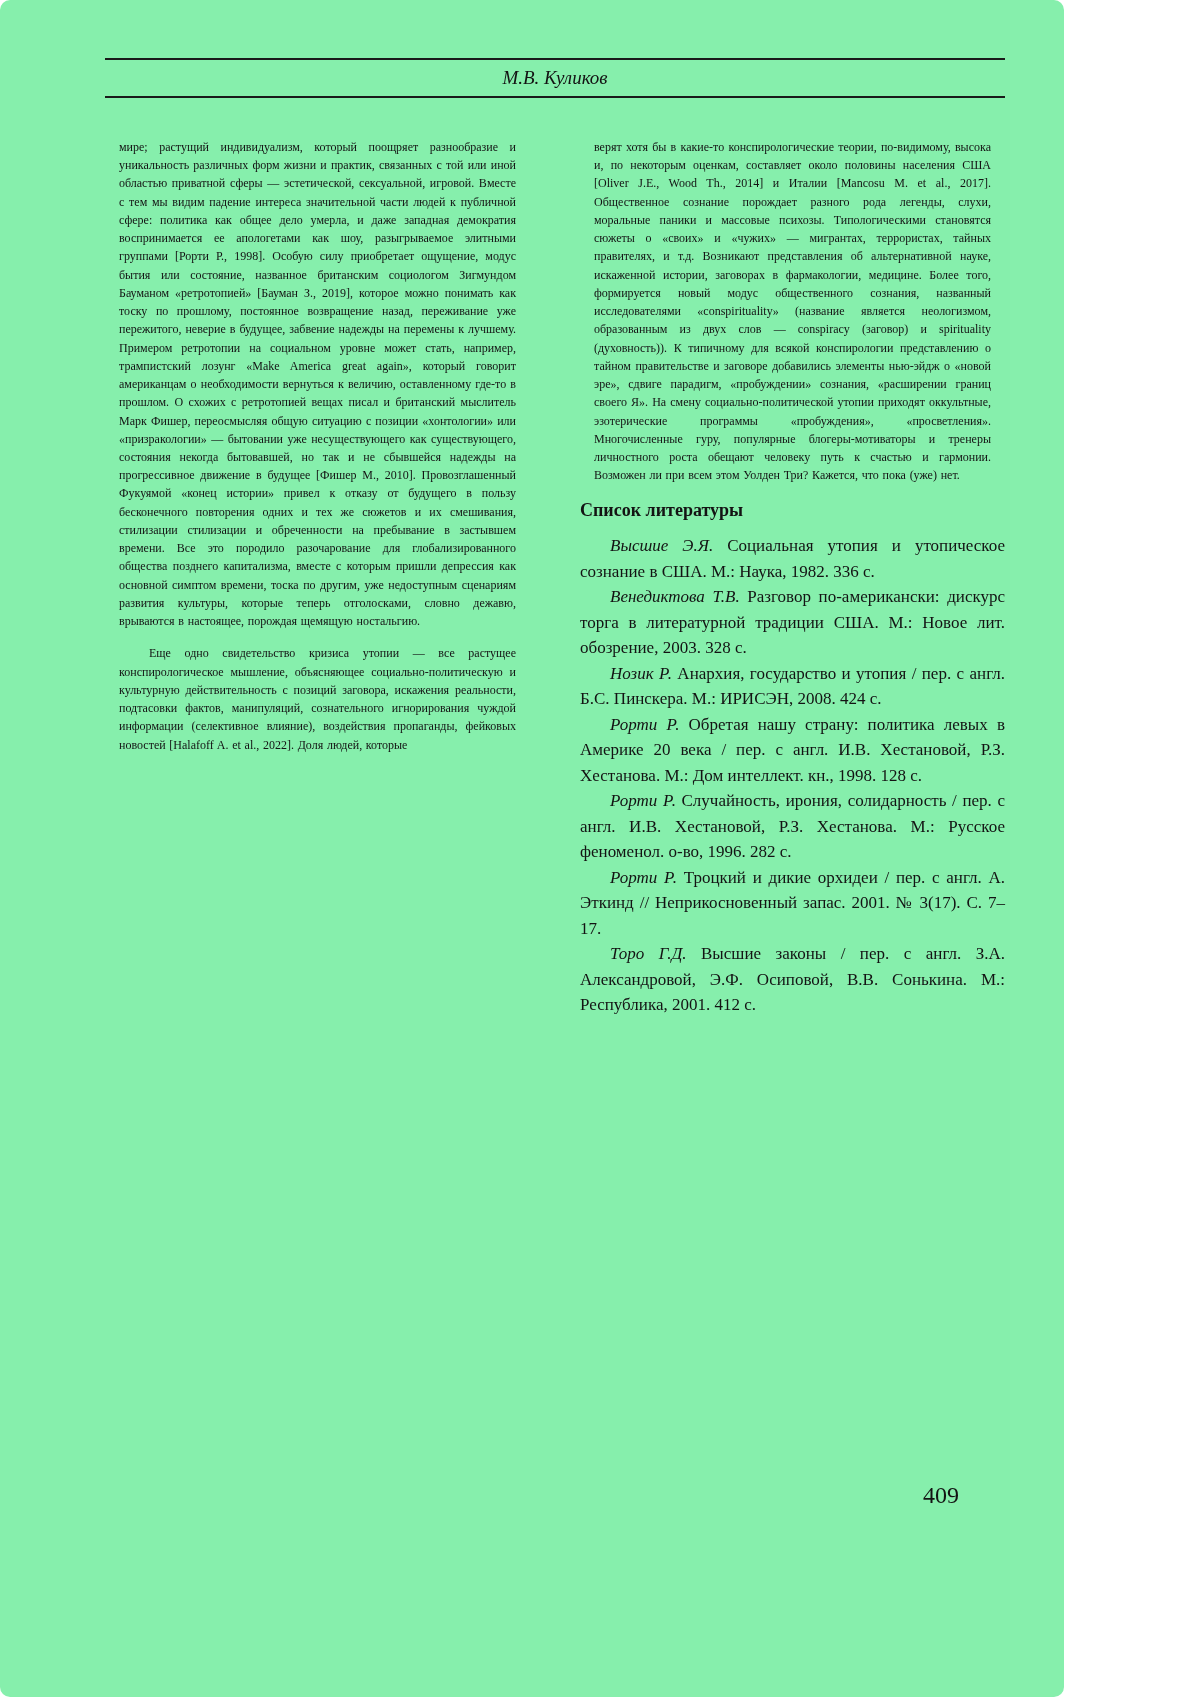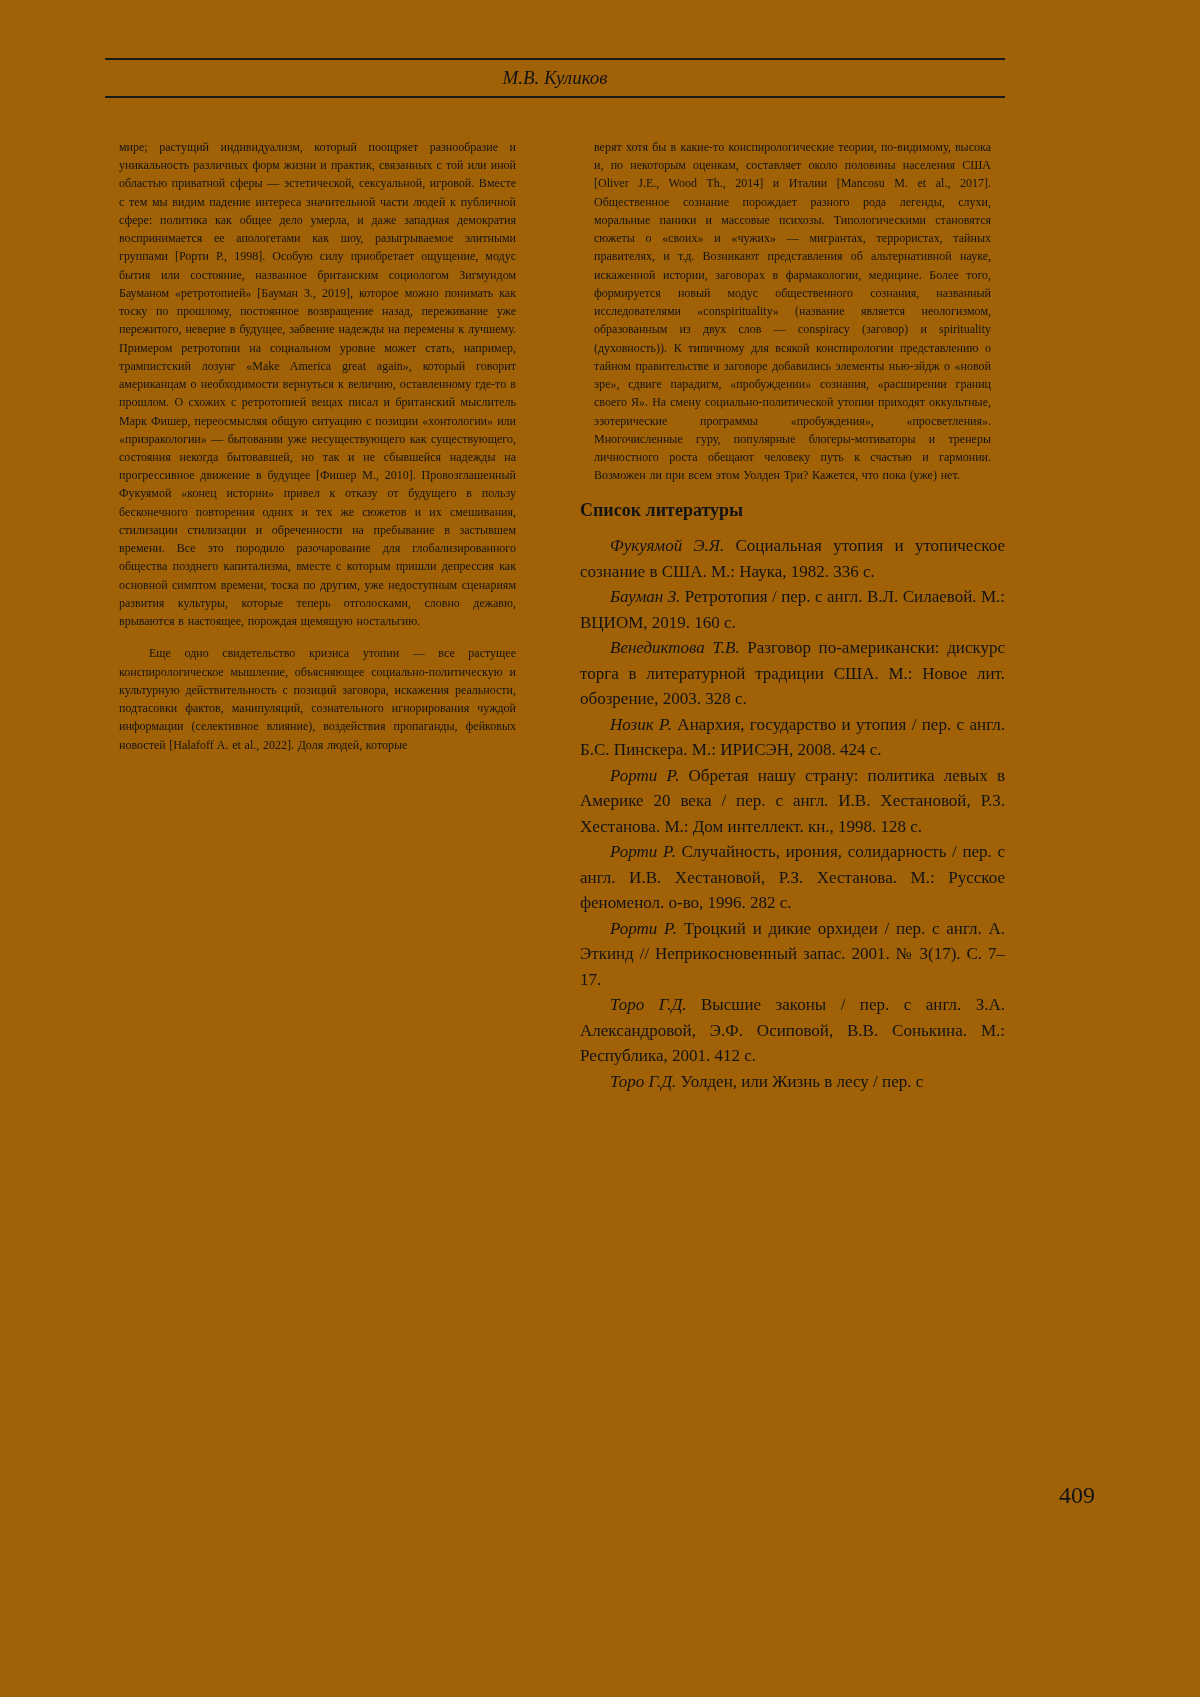--- a/index.html
+++ b/index.html
@@ -4,24 +4,25 @@
 <style>
   html, body {
     margin: 0;
     padding: 0;
     background: #ffffff;
     font-family: "Liberation Serif", "DejaVu Serif", serif;
     color: #131313;
   }
   .page {
     position: relative;
-    width: 1200px;
+    width: 1064px;
     height: 1697px;
-    background: #a16207;
+    background: #86efac;
     overflow: hidden;
+    border-radius: 10px;
   }
   .content {
     position: absolute;
     left: 105px;
     top: 58px;
     width: 900px;
   }
   .running-head {
     text-align: center;
     font-style: italic;
@@ -83,29 +84,27 @@
           <p class="body-par">мире; растущий индивидуализм, который поощряет разнообразие и уникальность различных форм жизни и практик, связанных с той или иной областью приватной сферы — эстетической, сексуальной, игровой. Вместе с тем мы видим падение интереса значительной части людей к публичной сфере: политика как общее дело умерла, и даже западная демократия воспринимается ее апологетами как шоу, разыгрываемое элитными группами [Рорти Р., 1998]. Особую силу приобретает ощущение, модус бытия или состояние, названное британским социологом Зигмундом Бауманом «ретротопией» [Бауман З., 2019], которое можно понимать как тоску по прошлому, постоянное возвращение назад, переживание уже пережитого, неверие в будущее, забвение надежды на перемены к лучшему. Примером ретротопии на социальном уровне может стать, например, трампистский лозунг «Make America great again», который говорит американцам о необходимости вернуться к величию, оставленному где-то в прошлом. О схожих с ретротопией вещах писал и британский мыслитель Марк Фишер, переосмысляя общую ситуацию с позиции «хонтологии» или «призракологии» — бытовании уже несуществующего как существующего, состояния некогда бытовавшей, но так и не сбывшейся надежды на прогрессивное движение в будущее [Фишер М., 2010]. Провозглашенный Фукуямой «конец истории» привел к отказу от будущего в пользу бесконечного повторения одних и тех же сюжетов и их смешивания, стилизации стилизации и обреченности на пребывание в застывшем времени. Все это породило разочарование для глобализированного общества позднего капитализма, вместе с которым пришли депрессия как основной симптом времени, тоска по другим, уже недоступным сценариям развития культуры, которые теперь отголосками, словно дежавю, врываются в настоящее, порождая щемящую ностальгию.</p>
           <p class="body-par indent">Еще одно свидетельство кризиса утопии — все растущее конспирологическое мышление, объясняющее социально-политическую и культурную действительность с позиций заговора, искажения реальности, подтасовки фактов, манипуляций, сознательного игнорирования чуждой информации (селективное влияние), воздействия пропаганды, фейковых новостей [Halafoff A. et al., 2022]. Доля людей, которые</p>
         </div>
 
       <div class="col">
         <p class="body-par">верят хотя бы в какие-то конспирологические теории, по-видимому, высока и, по некоторым оценкам, составляет около половины населения США [Oliver J.E., Wood Th., 2014] и Италии [Mancosu M. et al., 2017]. Общественное сознание порождает разного рода легенды, слухи, моральные паники и массовые психозы. Типологическими становятся сюжеты о «своих» и «чужих» — мигрантах, террористах, тайных правителях, и т.д. Возникают представления об альтернативной науке, искаженной истории, заговорах в фармакологии, медицине. Более того, формируется новый модус общественного сознания, названный исследователями «conspirituality» (название является неологизмом, образованным из двух слов — conspiracy (заговор) и spirituality (духовность)). К типичному для всякой конспирологии представлению о тайном правительстве и заговоре добавились элементы нью-эйдж о «новой эре», сдвиге парадигм, «пробуждении» сознания, «расширении границ своего Я». На смену социально-политической утопии приходят оккультные, эзотерические программы «пробуждения», «просветления». Многочисленные гуру, популярные блогеры-мотиваторы и тренеры личностного роста обещают человеку путь к счастью и гармонии. Возможен ли при всем этом Уолден Три? Кажется, что пока (уже) нет.</p>
 
         <h3 class="refs-heading">Список литературы</h3>
 
         <div id="refs">
-            <p class="ref"><i>Фукуямой Э.Я.</i><span> Социальная утопия и утопическое сознание в США. М.: Наука, 1982. 336 с.</span></p>
-            <p class="ref"><i>Бауман З.</i><span> Ретротопия / пер. с англ. В.Л. Силаевой. М.: ВЦИОМ, 2019. 160 с.</span></p>
+            <p class="ref"><i>Высшие Э.Я.</i><span> Социальная утопия и утопическое сознание в США. М.: Наука, 1982. 336 с.</span></p>
             <p class="ref"><i>Венедиктова Т.В.</i><span> Разговор по-американски: дискурс торга в литературной традиции США. М.: Новое лит. обозрение, 2003. 328 с.</span></p>
             <p class="ref"><i>Нозик Р.</i><span> Анархия, государство и утопия / пер. с англ. Б.С. Пинскера. М.: ИРИСЭН, 2008. 424 с.</span></p>
             <p class="ref"><i>Рорти Р.</i><span> Обретая нашу страну: политика левых в Америке 20 века / пер. с англ. И.В. Хестановой, Р.З. Хестанова. М.: Дом интеллект. кн., 1998. 128 с.</span></p>
             <p class="ref"><i>Рорти Р.</i><span> Случайность, ирония, солидарность / пер. с англ. И.В. Хестановой, Р.З. Хестанова. М.: Русское феноменол. о-во, 1996. 282 с.</span></p>
             <p class="ref"><i>Рорти Р.</i><span> Троцкий и дикие орхидеи / пер. с англ. А. Эткинд // Неприкосновенный запас. 2001. № 3(17). С. 7–17.</span></p>
             <p class="ref"><i>Торо Г.Д.</i><span> Высшие законы / пер. с англ. З.А. Александровой, Э.Ф. Осиповой, В.В. Сонькина. М.: Республика, 2001. 412 с.</span></p>
-            <p class="ref"><i>Торо Г.Д.</i><span> Уолден, или Жизнь в лесу / пер. с</span></p>
           </div>
       </div>
 
     </div>
   </div>
 
   <div class="page-number">409</div>
 </div>
 
 </body></html>

